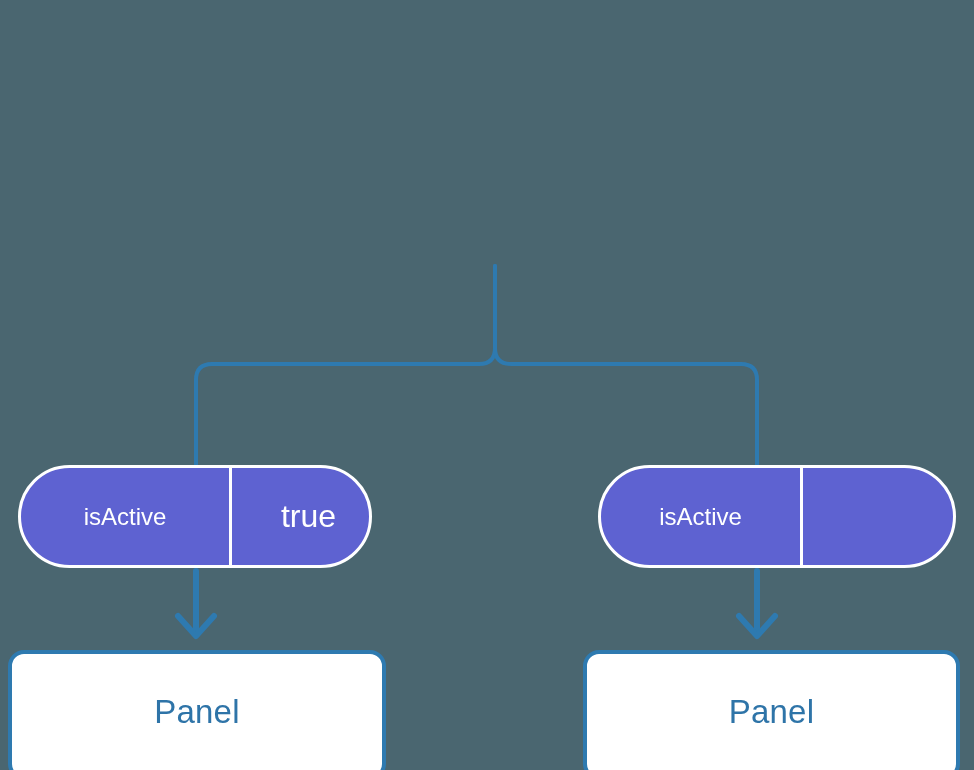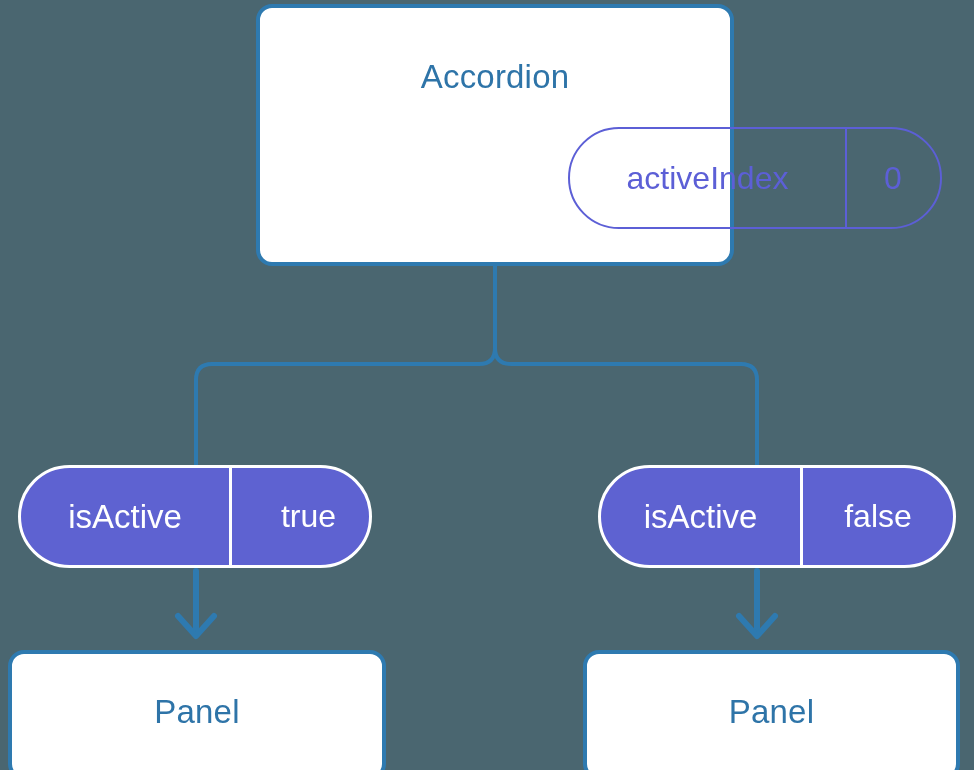--- a/index.html
+++ b/index.html
@@ -95,21 +95,21 @@
   #accordion-state .pill-key { width: 277px; }
   #accordion-state .pill-val { width: 92px; }
 
   
   .pill.filled {
     background: #5e62d1;
     border: 3px solid #ffffff;
   }
   .pill.filled .pill-key {
     color: #ffffff;
-    font-size: 33px;
+    font-size: 24px;
     border-right: 3px solid #ffffff;
   }
   .pill.filled .pill-val {
     color: #ffffff;
     font-size: 32px;
   }
 
   #prop-left {
     left: 18px;
     top: 465px;
@@ -168,37 +168,28 @@
       <path d="M 196 571 L 196 634" stroke="#2e7ab0" stroke-width="6" stroke-linecap="round"></path>
       <path d="M 178 616 L 196 636 L 214 616" stroke="#2e7ab0" stroke-width="6" stroke-linecap="round" stroke-linejoin="round" fill="none"></path>
     </g>
 
     <g>
       <path d="M 757 571 L 757 634" stroke="#2e7ab0" stroke-width="6" stroke-linecap="round"></path>
       <path d="M 739 616 L 757 636 L 775 616" stroke="#2e7ab0" stroke-width="6" stroke-linecap="round" stroke-linejoin="round" fill="none"></path>
     </g>
   </svg>
 
-  <div id="accordion-box" class="comp-box">
-    <div class="comp-title">Accordion</div>
-
-    <div id="accordion-state" class="pill outline">
-      <div class="pill-key">activeIndex</div>
-      <div class="pill-val">0</div>
-    </div>
-  </div>
 
   <div id="prop-left" class="pill filled">
     <div class="pill-key">isActive</div>
     <div class="pill-val">true</div>
   </div>
 
   <div id="prop-right" class="pill filled">
     <div class="pill-key">isActive</div>
-    <div class="pill-val">false</div>
   </div>
 
   <div id="panel-left" class="comp-box">
     <div class="comp-title">Panel</div>
   </div>
 
   <div id="panel-right" class="comp-box">
     <div class="comp-title">Panel</div>
   </div>
 

